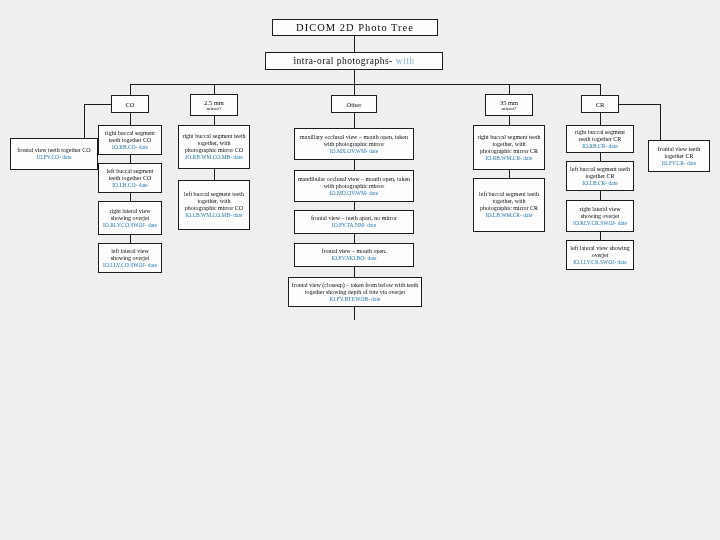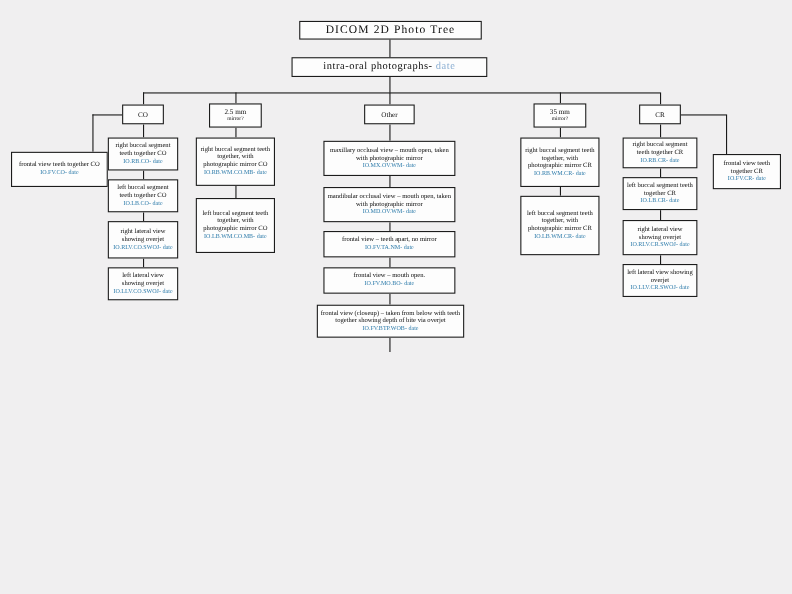--- a/index.html
+++ b/index.html
@@ -27,21 +27,21 @@
 </style>
 </head>
 <body>
 
 <div class="canvas">
 
   <div class="box title-box" style="left:272px;top:19px;width:166px;height:17px;">
     <span>DICOM 2D Photo Tree</span>
   </div>
   <div class="box subtitle-box" style="left:265px;top:52px;width:178px;height:18px;">
-    <span><span>intra-oral photographs-</span> <span class="date">date</span></span>
+    <span><span>intra-oral photographs-</span> <span class="date">with</span></span>
   </div>
 
   <div class="vl" style="left:354px;top:36px;height:16px;"></div>
   <div class="vl" style="left:354px;top:70px;height:14px;"></div>
   <div class="hl" style="left:130px;top:84px;width:470px;"></div>
   <div class="vl" style="left:130px;top:84px;height:11px;"></div>
   <div class="vl" style="left:214px;top:84px;height:10px;"></div>
   <div class="vl" style="left:354px;top:84px;height:11px;"></div>
   <div class="vl" style="left:509px;top:84px;height:10px;"></div>
   <div class="vl" style="left:600px;top:84px;height:11px;"></div>

